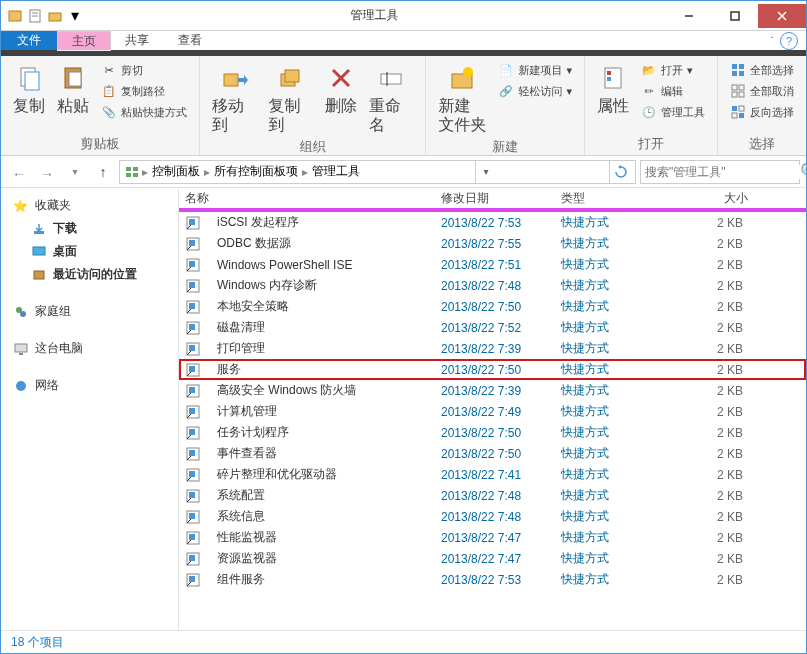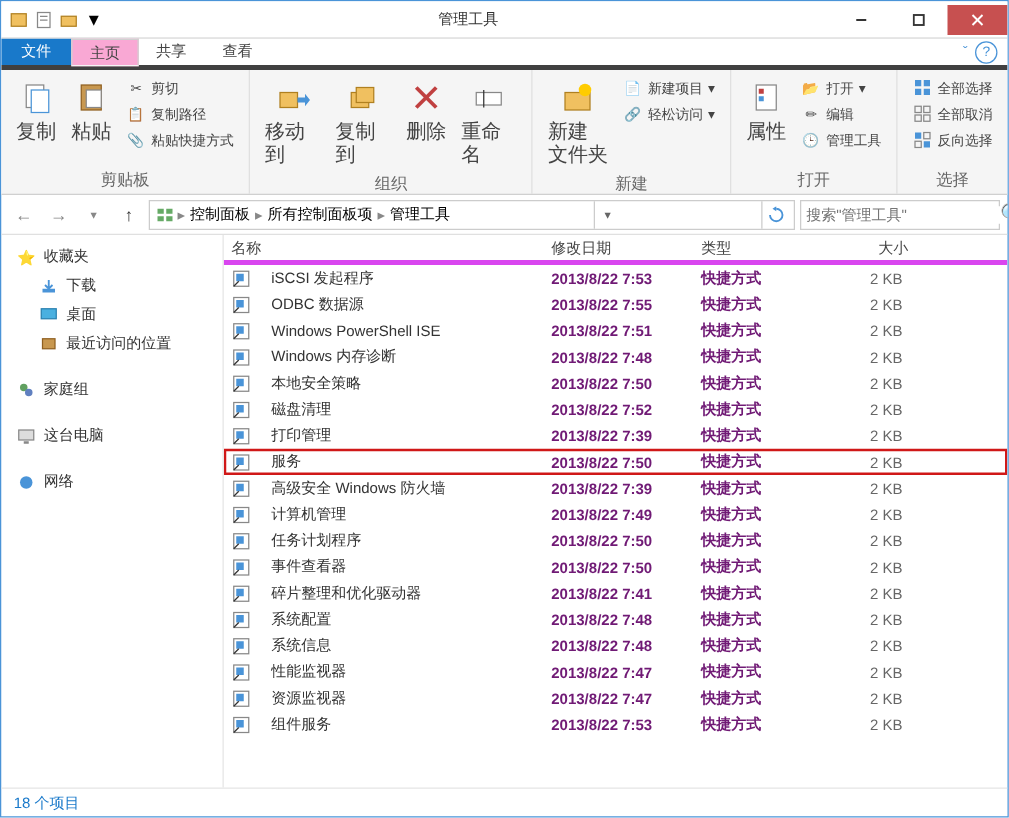--- a/index.html
+++ b/index.html
@@ -4,21 +4,21 @@
 <style>
 * { margin: 0; padding: 0; box-sizing: border-box; font-family: "Microsoft YaHei", "Segoe UI", sans-serif; }
 body { background: #fff; width: 807px; height: 654px; overflow: hidden; border: 1px solid #4a94d8; }
 .titlebar { height: 30px; background: #fff; display: flex; align-items: center; border-bottom: 1px solid #d0d0d0; }
 .titlebar-left { display: flex; align-items: center; gap: 4px; padding-left: 6px; }
 .titlebar-icon { width: 16px; height: 16px; display: inline-flex; align-items: center; justify-content: center; }
 .titlebar-title { flex: 1; text-align: center; font-size: 12px; color: #333; }
 .titlebar-controls { display: flex; }
 .titlebar-btn { width: 46px; height: 24px; display: flex; align-items: center; justify-content: center; font-size: 11px; cursor: pointer; }
 .titlebar-btn.close { background: #c75050; color: #fff; width: 48px; }
-.tabs-row { height: 25px; background: #fff; display: flex; align-items: stretch; border-bottom: 4px solid #404040; }
+.tabs-row { height: 25px; background: #fff; display: flex; align-items: stretch; border-bottom: 6px solid #404040; }
 .tab-file { background: #1979ca; color: #fff; padding: 0 16px; display: flex; align-items: center; font-size: 12px; cursor: pointer; }
 .tab { padding: 0 14px; display: flex; align-items: center; font-size: 12px; color: #444; cursor: pointer; border-right: 1px solid transparent; }
 .tab.active { background: #f9a8d4; border: 1px solid #d0d0d0; border-bottom: 1px solid #f5f5f5; margin-bottom: -1px; }
 .tabs-right { margin-left: auto; display: flex; align-items: center; gap: 6px; padding-right: 8px; }
 .help-btn { width: 18px; height: 18px; border-radius: 50%; border: 1px solid #4a94d8; color: #4a94d8; display: flex; align-items: center; justify-content: center; font-size: 11px; cursor: pointer; }
 .ribbon { height: 100px; background: #f5f5f5; display: flex; border-bottom: 1px solid #d0d0d0; }
 .ribbon-group { border-right: 1px solid #e0e0e0; padding: 4px 8px 2px; display: flex; flex-direction: column; }
 .ribbon-group-content { flex: 1; display: flex; align-items: flex-start; gap: 4px; }
 .ribbon-group-label { text-align: center; font-size: 13px; color: #666; padding-top: 2px; }
 .ribbon-btn-large { display: flex; flex-direction: column; align-items: center; gap: 2px; padding: 2px 4px; cursor: pointer; min-width: 40px; }
@@ -33,35 +33,35 @@
 .breadcrumb { flex: 1; height: 24px; border: 1px solid #ccc; display: flex; align-items: center; padding: 0 4px; font-size: 12px; gap: 2px; }
 .breadcrumb-seg { display: flex; align-items: center; gap: 4px; cursor: pointer; padding: 0 2px; }
 .breadcrumb-sep { color: #888; }
 .breadcrumb-refresh { width: 22px; height: 22px; display: flex; align-items: center; justify-content: center; border-left: 1px solid #ccc; margin-left: auto; cursor: pointer; }
 .search-box { width: 160px; height: 24px; border: 1px solid #ccc; display: flex; align-items: center; padding: 0 4px; }
 .search-box input { border: none; outline: none; flex: 1; font-size: 12px; color: #888; }
 .content { display: flex; height: 442px; }
 .sidebar { width: 178px; border-right: 1px solid #e5e5e5; padding: 6px 0; overflow-y: auto; }
 .sidebar-item { display: flex; align-items: center; gap: 6px; padding: 3px 12px; font-size: 12px; color: #333; cursor: pointer; }
 .sidebar-item.group { font-weight: normal; }
-.sidebar-item.child { padding-left: 30px; }
+.sidebar-item.child { padding-left: 30px; font-weight: bold; }
 .sidebar-icon { width: 16px; height: 16px; display: inline-flex; align-items: center; justify-content: center; }
 .sidebar-spacer { height: 14px; }
 .file-list { flex: 1; display: flex; flex-direction: column; overflow: hidden; }
 .file-header { display: flex; height: 24px; align-items: center; border-bottom: 4px solid #d946ef; font-size: 12px; color: #444; }
 .file-header div { padding: 0 6px; cursor: pointer; border-right: 1px solid transparent; }
 .col-name { flex: 0 0 256px; }
 .col-date { flex: 0 0 120px; }
 .col-type { flex: 0 0 120px; }
-.col-size { flex: 0 0 80px; text-align: center; }
+.col-size { flex: 0 0 80px; text-align: right; }
 .file-rows { flex: 1; overflow-y: auto; }
 .file-row { display: flex; height: 21px; align-items: center; font-size: 12px; color: #333; cursor: pointer; }
 .file-row.highlighted { outline: 2px solid #d01818; outline-offset: -2px; }
 .file-row .col-name { display: flex; align-items: center; gap: 16px; padding-left: 6px; }
-.file-row .col-date, .file-row .col-type { color: #701a75; padding: 0 6px; font-weight: bold; }
+.file-row .col-date, .file-row .col-type { color: #0369a1; padding: 0 6px; }
 .file-row .col-size { color: #666; padding-right: 12px; }
 .file-icon { width: 16px; height: 16px; display: inline-flex; align-items: center; justify-content: center; }
 .statusbar { height: 24px; border-top: 1px solid #e5e5e5; display: flex; align-items: center; padding: 0 10px; font-size: 12px; color: #1979ca; }
 svg { display: block; }
 </style>
 </head>
 <body>
 
 <div class="titlebar">
   <div class="titlebar-left">

